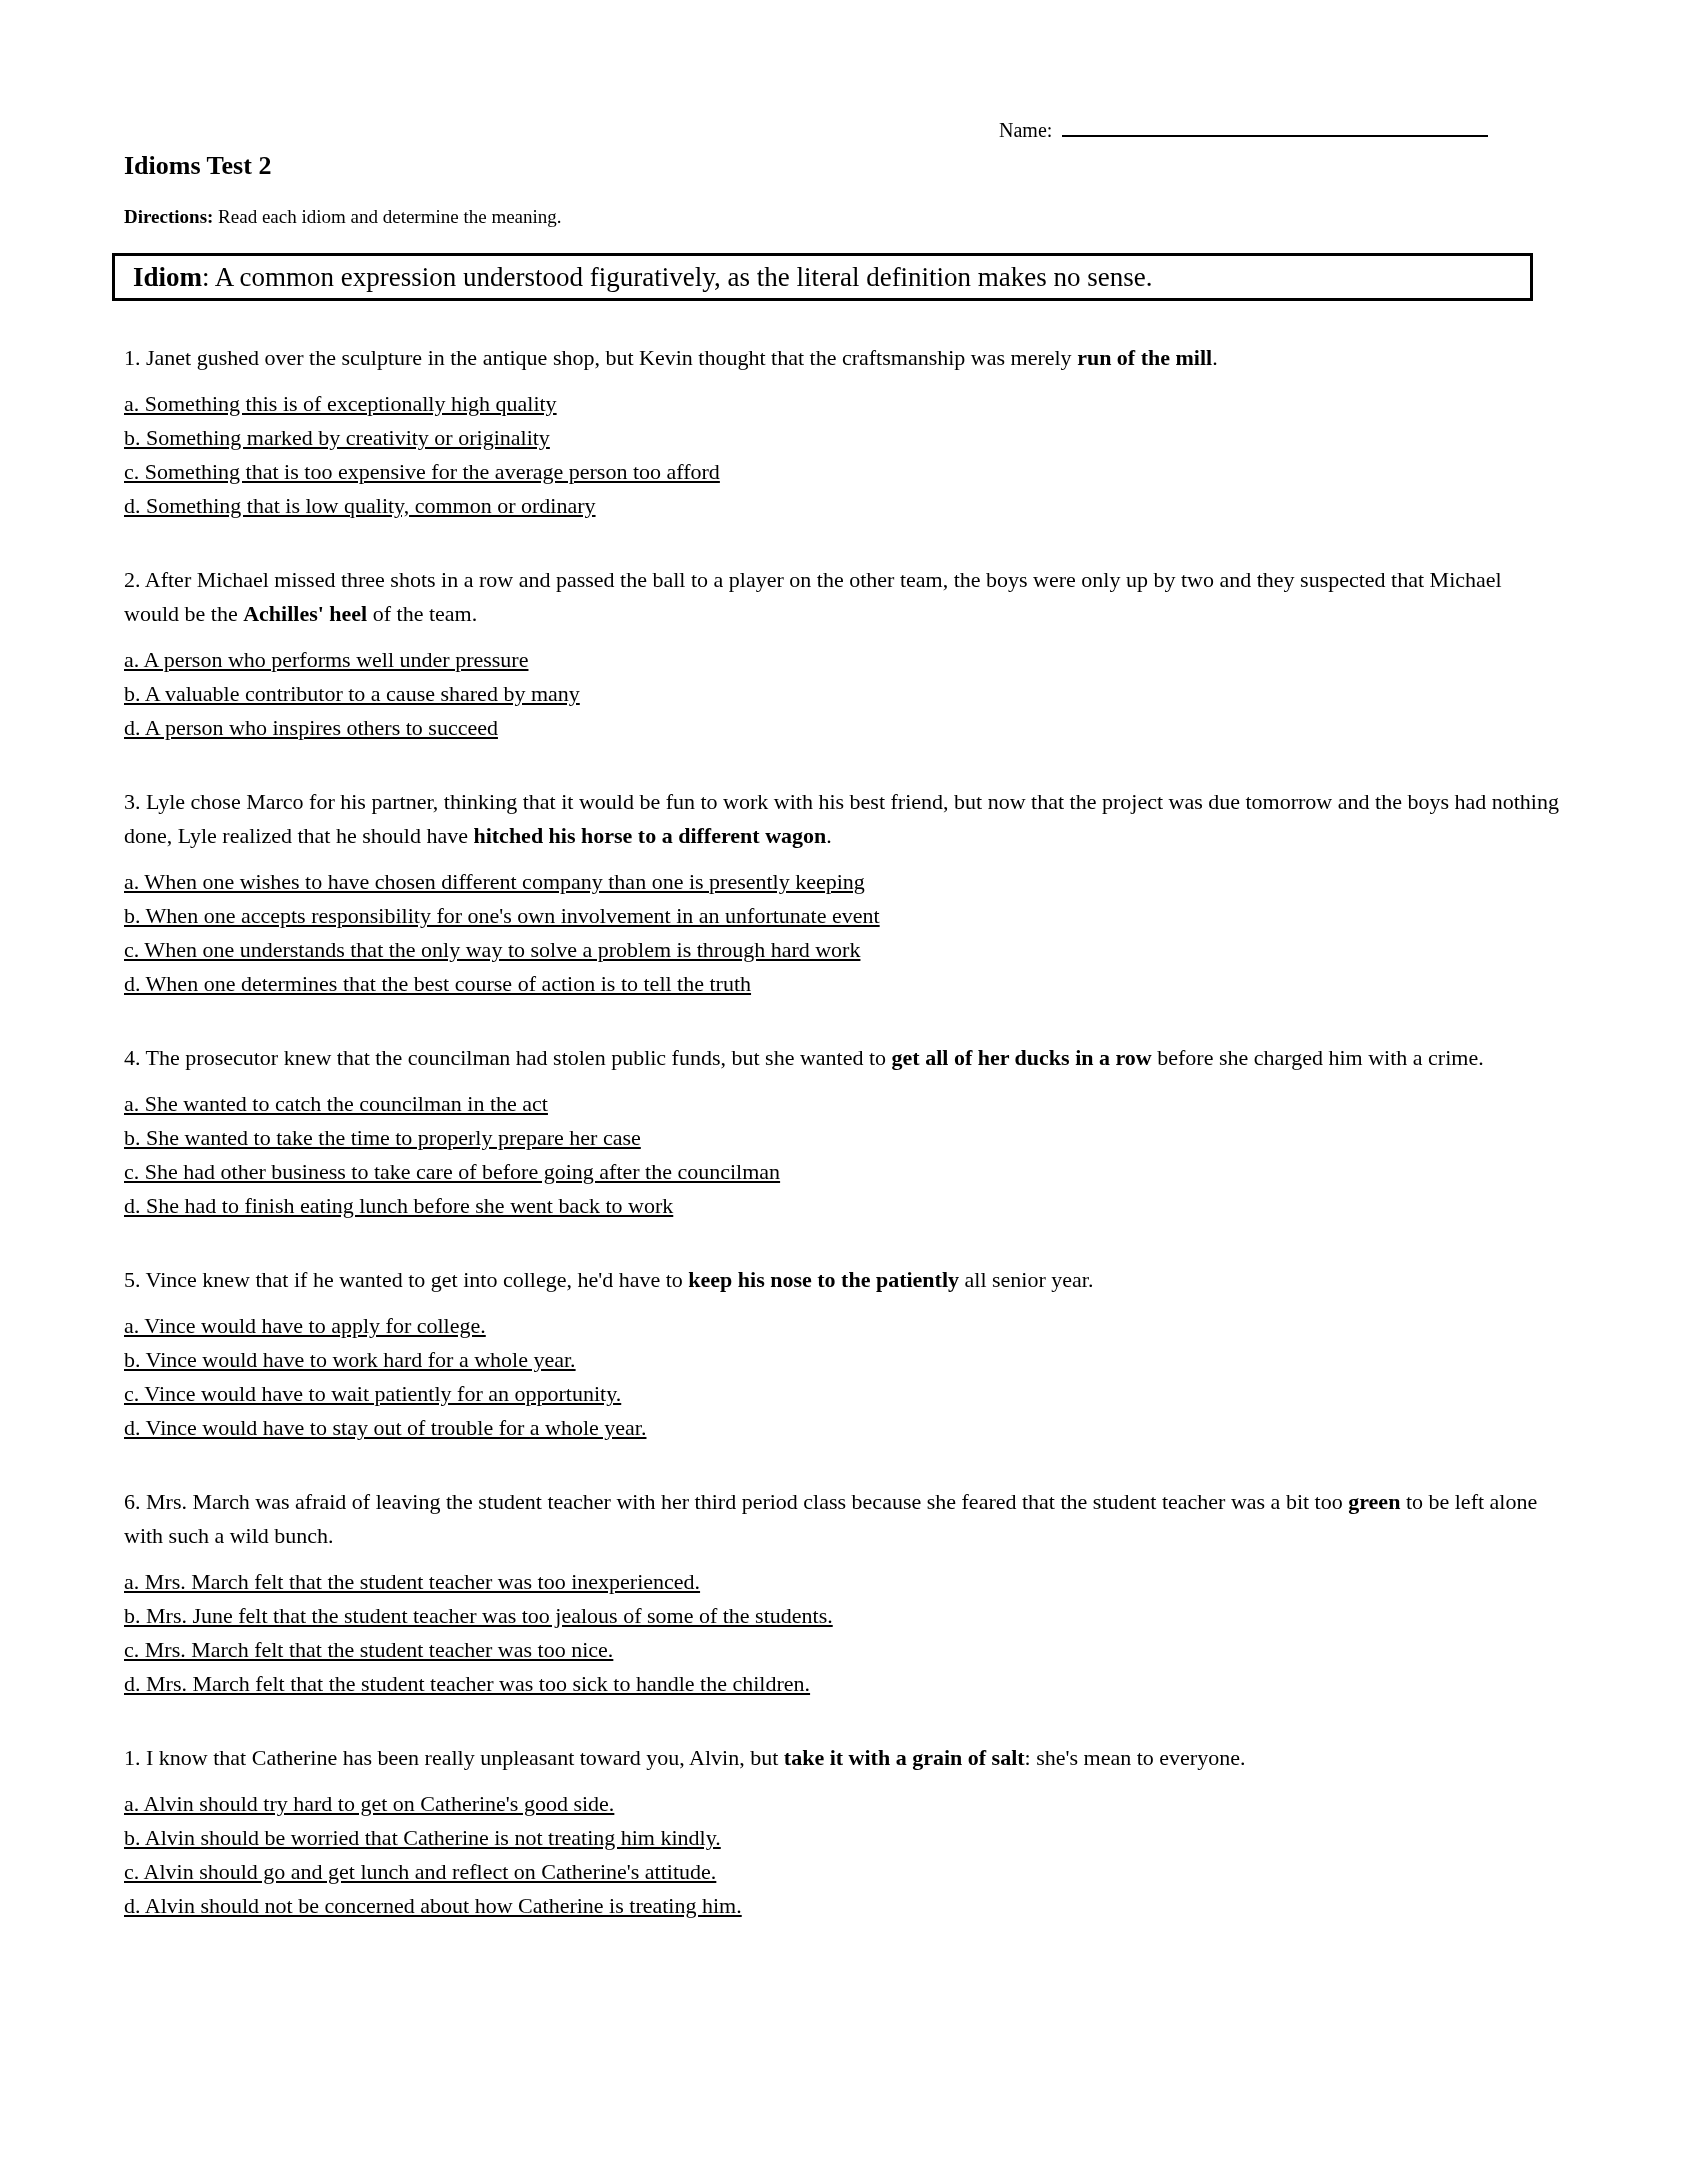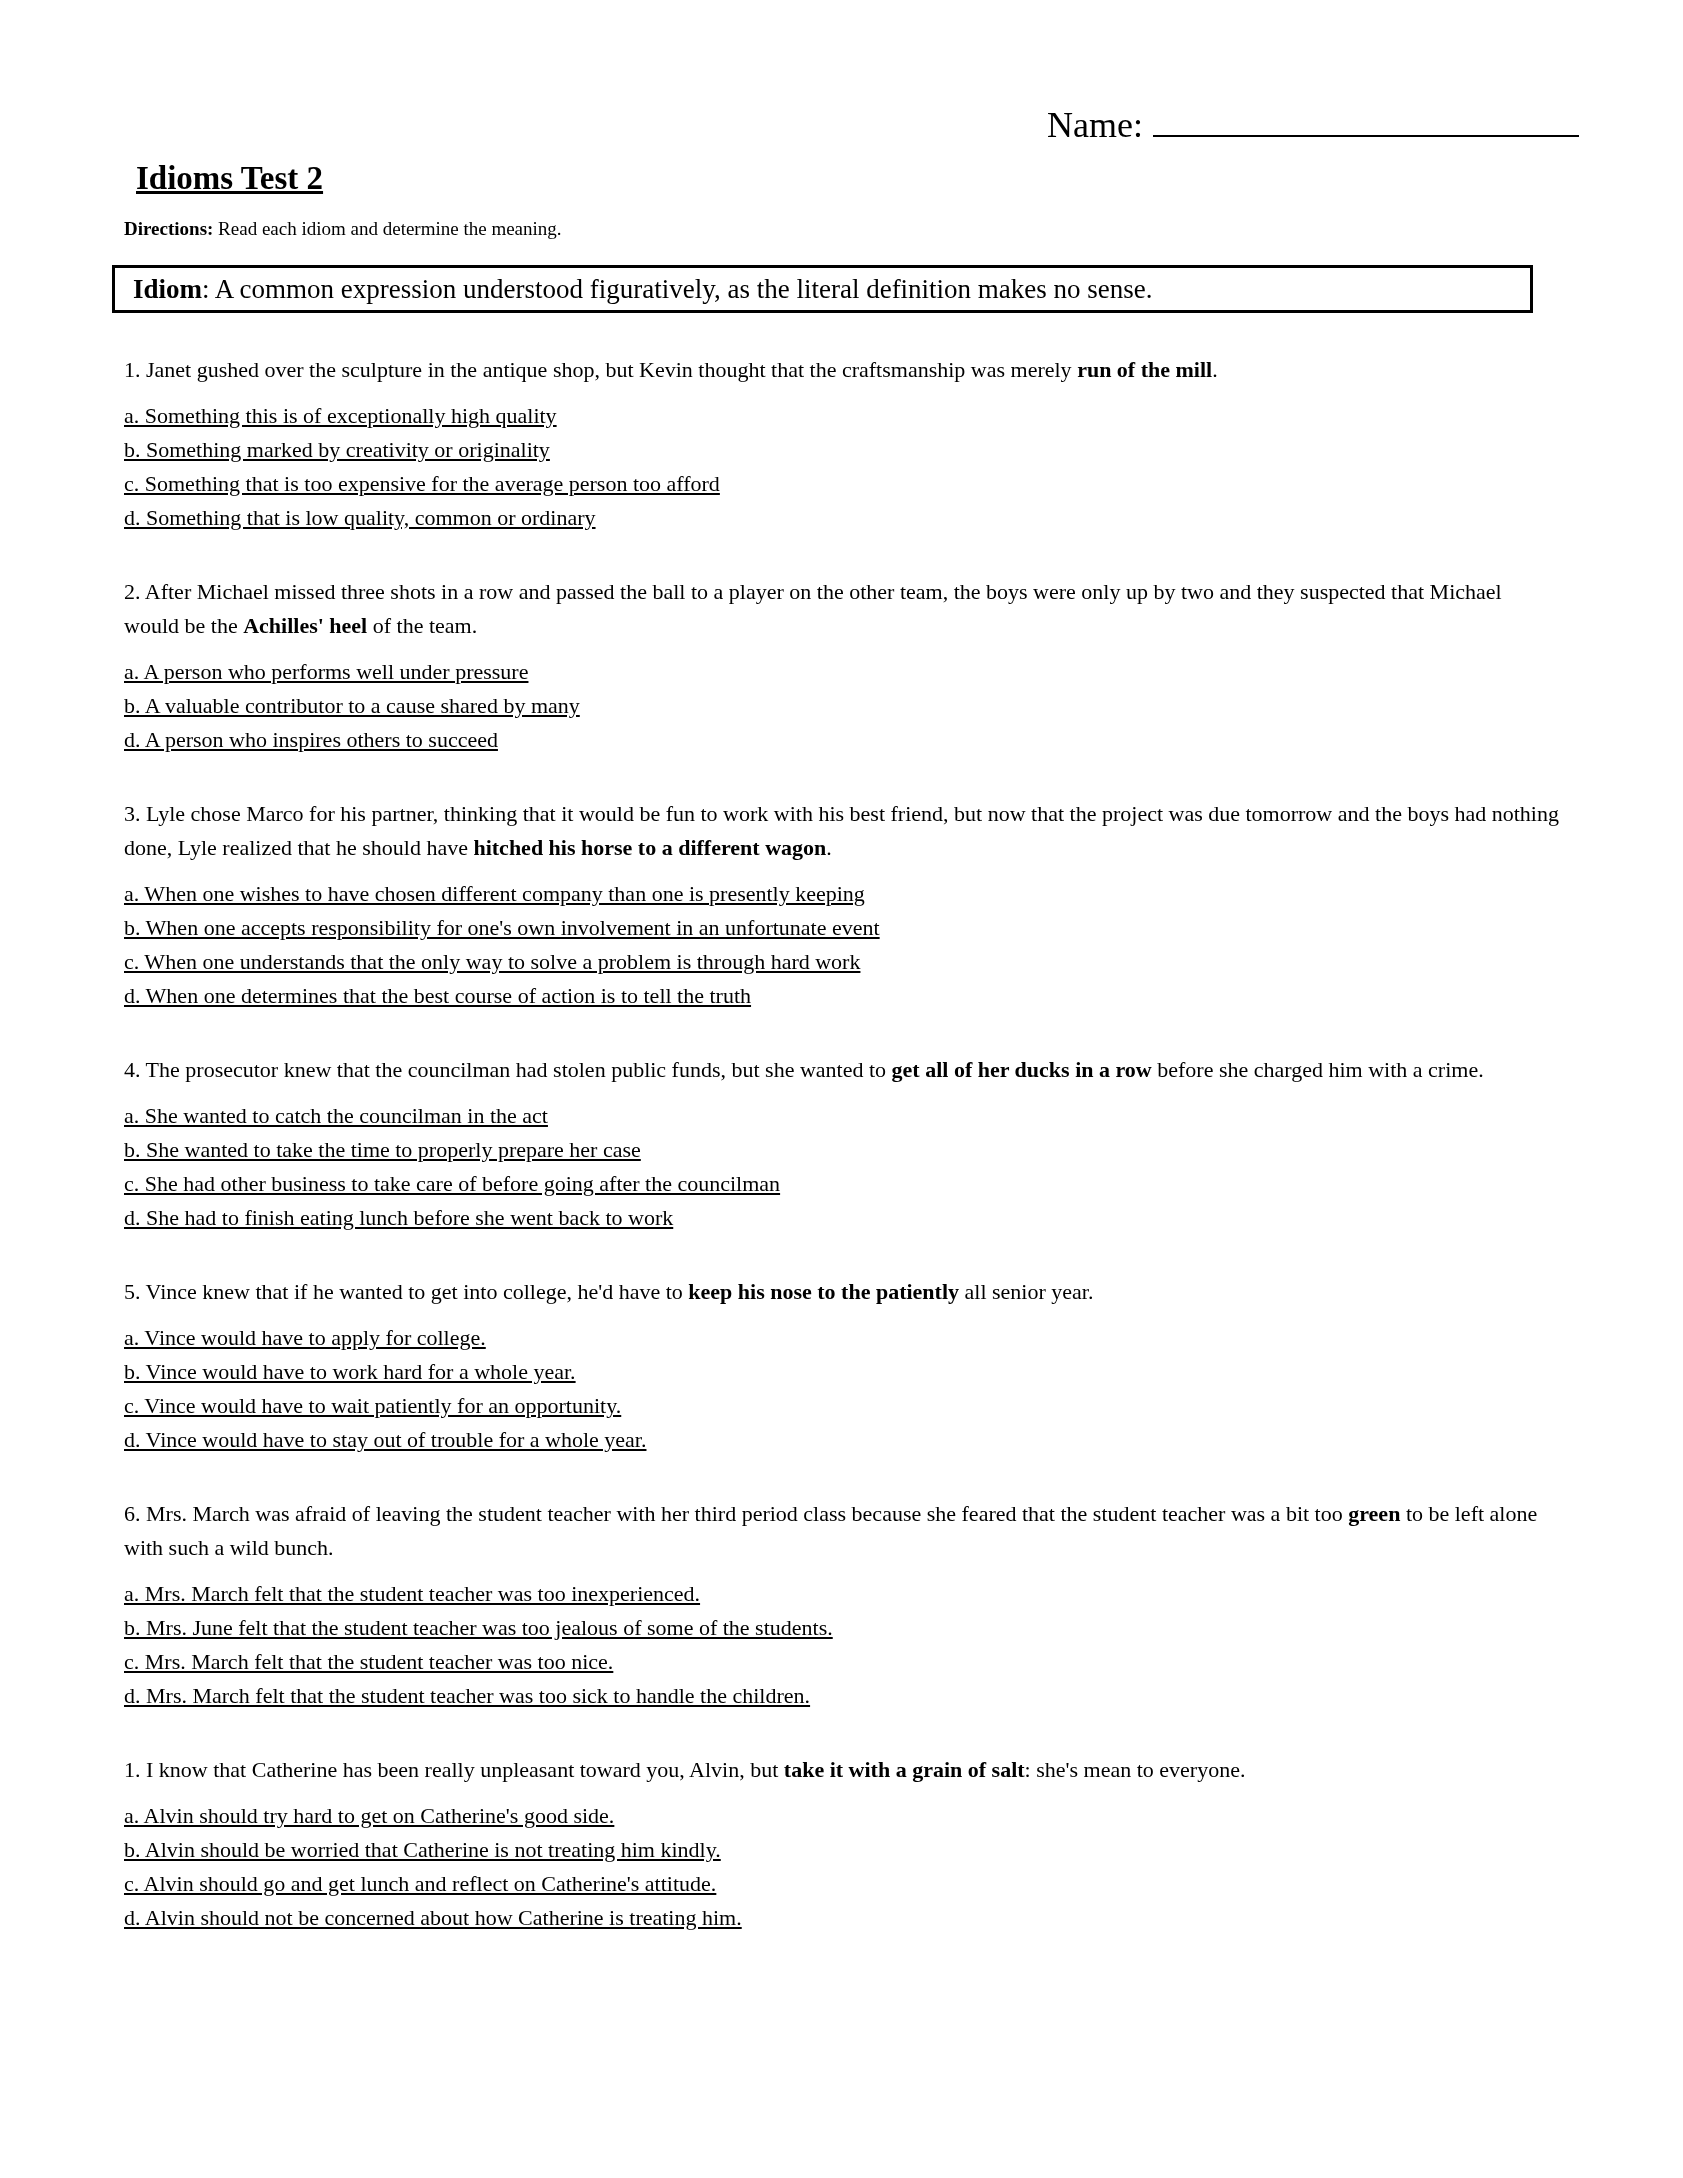--- a/index.html
+++ b/index.html
@@ -5,33 +5,33 @@
   html, body { margin:0; padding:0; }
   body {
     width:1683px; height:2178px;
     background:#ffffff; color:#000000;
     font-family:"Liberation Serif", serif;
     position:relative;
   }
   .page { position:relative; width:1683px; height:2178px; overflow:hidden; }
 
   .name-row {
-    position:absolute; top:105px; left:1047px;
-    font-size:36px; line-height:34px; white-space:nowrap;
+    position:absolute; top:105px; left:999px;
+    font-size:20px; line-height:34px; white-space:nowrap;
   }
   .name-blank {
     display:inline-block; width:426px; height:30px;
     border-bottom:2px solid #000; margin-left:10px; vertical-align:baseline;
   }
 
   .content {
     position:absolute; top:145px; left:124px; width:1436px;
   }
   .doc-title {
-    font-size:33px; font-weight:bold; line-height:42px; margin:12px;text-decoration:underline;
+    font-size:26px; font-weight:bold; line-height:42px; margin:0;
   }
   .directions {
     font-size:19px; line-height:34px; margin-top:13px;
   }
   .directions b { font-weight:bold; }
 
   .idiom-box {
     border:3px solid #000000;
     margin-top:12px; margin-left:-12px; margin-right:27px;
     padding:4px 18px;

